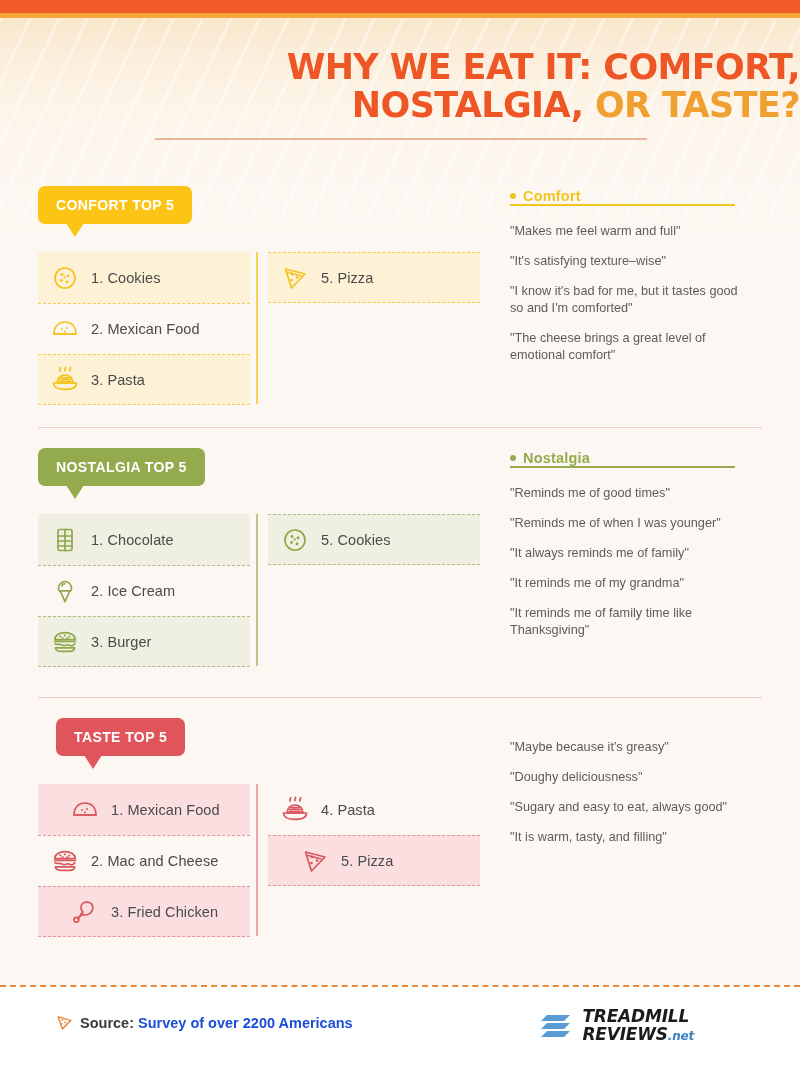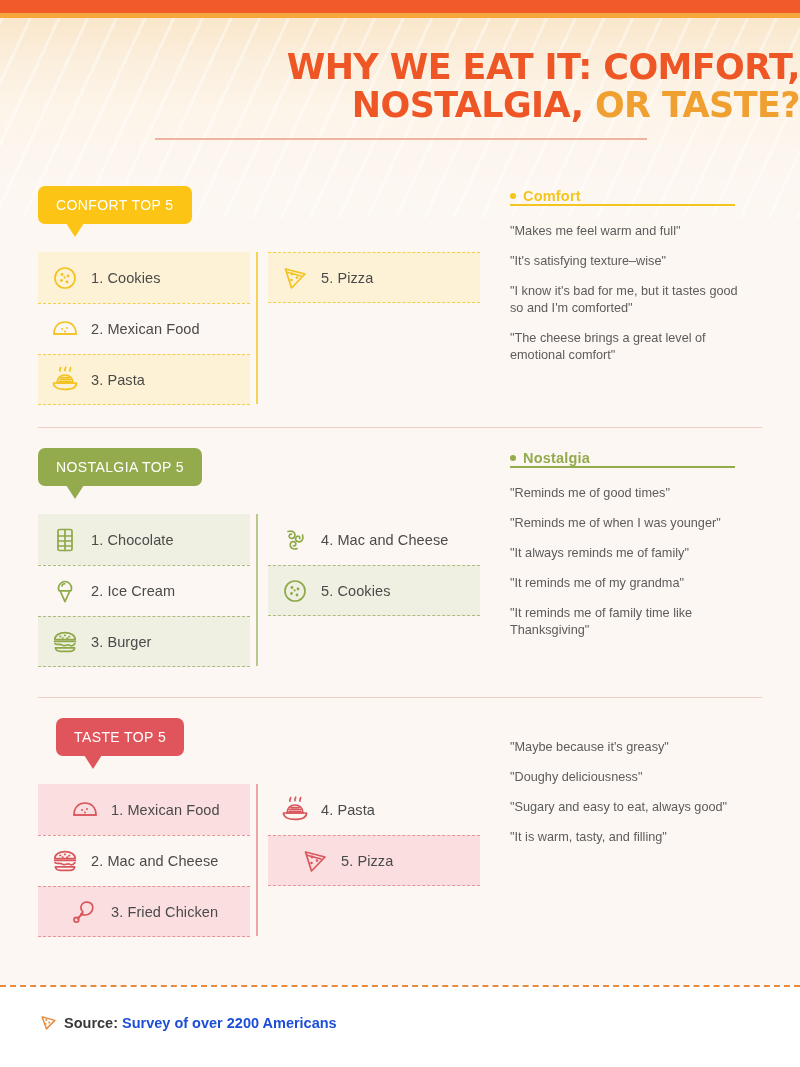--- a/index.html
+++ b/index.html
@@ -99,21 +99,21 @@
   
   .badge {
     position: absolute;
     left: 38px; top: 0;
     height: 38px;
     padding: 0 18px;
     border-radius: 7px;
     display: flex; align-items: center;
     color: #ffffff;
     font-size: 14px;
-    font-weight: normal;
+    font-weight: bold;
     letter-spacing: .4px;
     white-space: nowrap;
   }
   .badge .tail {
     position: absolute;
     left: 28px; bottom: -13px;
     width: 0; height: 0;
     border-left: 9px solid transparent;
     border-right: 9px solid transparent;
     border-top: 14px solid currentColor;
@@ -220,21 +220,21 @@
 
   
   .footer-dash {
     position: absolute;
     top: 985px; left: 0;
     width: 800px; height: 0;
     border-top: 2px dashed #e88a3c;
   }
   .footer {
     position: absolute;
-    top: 987px; left: 0;
+    top: 987px; left: 16px;
     width: 714px; height: 80px;
     background: #ffffff;
   }
   .source {
     position: absolute;
     left: 40px; top: 27px;
     display: flex; align-items: center;
     white-space: nowrap;
   }
   .source .pizza { margin-right: 7px; display: block; }
@@ -396,30 +396,20 @@
                 <path d="M3.6 13.4 L24.4 13.4" fill="none" stroke="#8fa84a" stroke-width="1.7" stroke-linecap="round" stroke-linejoin="round"></path>
                 <path d="M4 15.6 C6 17.6 9 15.2 11.4 17.2 C13.6 19 16.6 15.6 19 17.4 C21 18.8 23 17 24 15.6" fill="none" stroke="#8fa84a" stroke-width="1.7" stroke-linecap="round" stroke-linejoin="round"></path>
                 <path d="M4.4 19.8 L23.6 19.8 C23.6 22 21.6 23.4 18.6 23.4 L9.4 23.4 C6.4 23.4 4.4 22 4.4 19.8 Z" fill="none" stroke="#8fa84a" stroke-width="1.7" stroke-linecap="round" stroke-linejoin="round"></path>
               </svg>
             </span>
             <span class="label">3. Burger</span>
           </div>
         </div>
         <div class="vdivider vd-nostalgia"></div>
         <div class="rank-col col-right">
-          <div class="rank-row">
-            <span class="icon">
-              <svg width="28" height="28" viewBox="0 0 28 28">
-                <path d="M7 5.5 C11.5 4 14.5 6.5 13.8 10 C13.3 12.6 10 13.2 8.6 11.4 C7.4 9.8 8.8 7.6 10.6 8.2" fill="none" stroke="#8fa84a" stroke-width="1.7" stroke-linecap="round" stroke-linejoin="round"></path>
-                <path d="M21.6 9 C23 13.4 20.4 16.4 17 15.7 C14.4 15.2 13.8 12 15.6 10.6 C17.2 9.4 19.4 10.8 18.8 12.6" fill="none" stroke="#8fa84a" stroke-width="1.7" stroke-linecap="round" stroke-linejoin="round"></path>
-                <path d="M16 22.6 C11.6 24 8.6 21.4 9.3 18 C9.8 15.4 13 14.8 14.4 16.6 C15.6 18.2 14.2 20.4 12.4 19.8" fill="none" stroke="#8fa84a" stroke-width="1.7" stroke-linecap="round" stroke-linejoin="round"></path>
-              </svg>
-            </span>
-            <span class="label">4. Mac and Cheese</span>
-          </div>
           <div class="rank-row fill dash-t dash-b">
             <span class="icon">
               <svg width="28" height="28" viewBox="0 0 28 28">
                 <circle cx="14" cy="14" r="10" fill="none" stroke="#8fa84a" stroke-width="1.7" stroke-linecap="round" stroke-linejoin="round"></circle>
                 <circle cx="11" cy="10.5" r="1.4" fill="#8fa84a"></circle>
                 <circle cx="17" cy="12" r="1.4" fill="#8fa84a"></circle>
                 <circle cx="10.5" cy="16.5" r="1.4" fill="#8fa84a"></circle>
                 <circle cx="16" cy="18" r="1.4" fill="#8fa84a"></circle>
                 <circle cx="13.6" cy="13.4" r="1.1" fill="#8fa84a"></circle>
               </svg>
@@ -525,15 +515,26 @@
     <div class="source">
       <svg class="pizza" width="17" height="17" viewBox="0 0 24 24">
         <path d="M3 4 L21 9 L9 21 Z" fill="none" stroke="#e8883a" stroke-width="2" stroke-linejoin="round"></path>
         <circle cx="9" cy="8.5" r="1.4" fill="#e8883a"></circle>
         <circle cx="13" cy="12" r="1.3" fill="#e8883a"></circle>
         <circle cx="8" cy="14" r="1.2" fill="#e8883a"></circle>
       </svg>
       <span class="s-label">Source:</span>
       <span class="s-value">Survey of over 2200 Americans</span>
     </div>
+    <div class="logo">
+      <svg class="marks" width="34" height="34" viewBox="0 0 34 34">
+        <path d="M7 6 L30 6 L24 12 L1 12 Z" fill="#5b9bd5"></path>
+        <path d="M7 14 L30 14 L24 20 L1 20 Z" fill="#5b9bd5"></path>
+        <path d="M7 22 L30 22 L24 28 L1 28 Z" fill="#5b9bd5"></path>
+      </svg>
+      <div class="wordmark">
+        <div>TREADMILL</div>
+        <div><span>REVIEWS</span><span class="dotnet">.net</span></div>
+      </div>
+    </div>
   </div>
 
 </div>
 
 </body></html>

